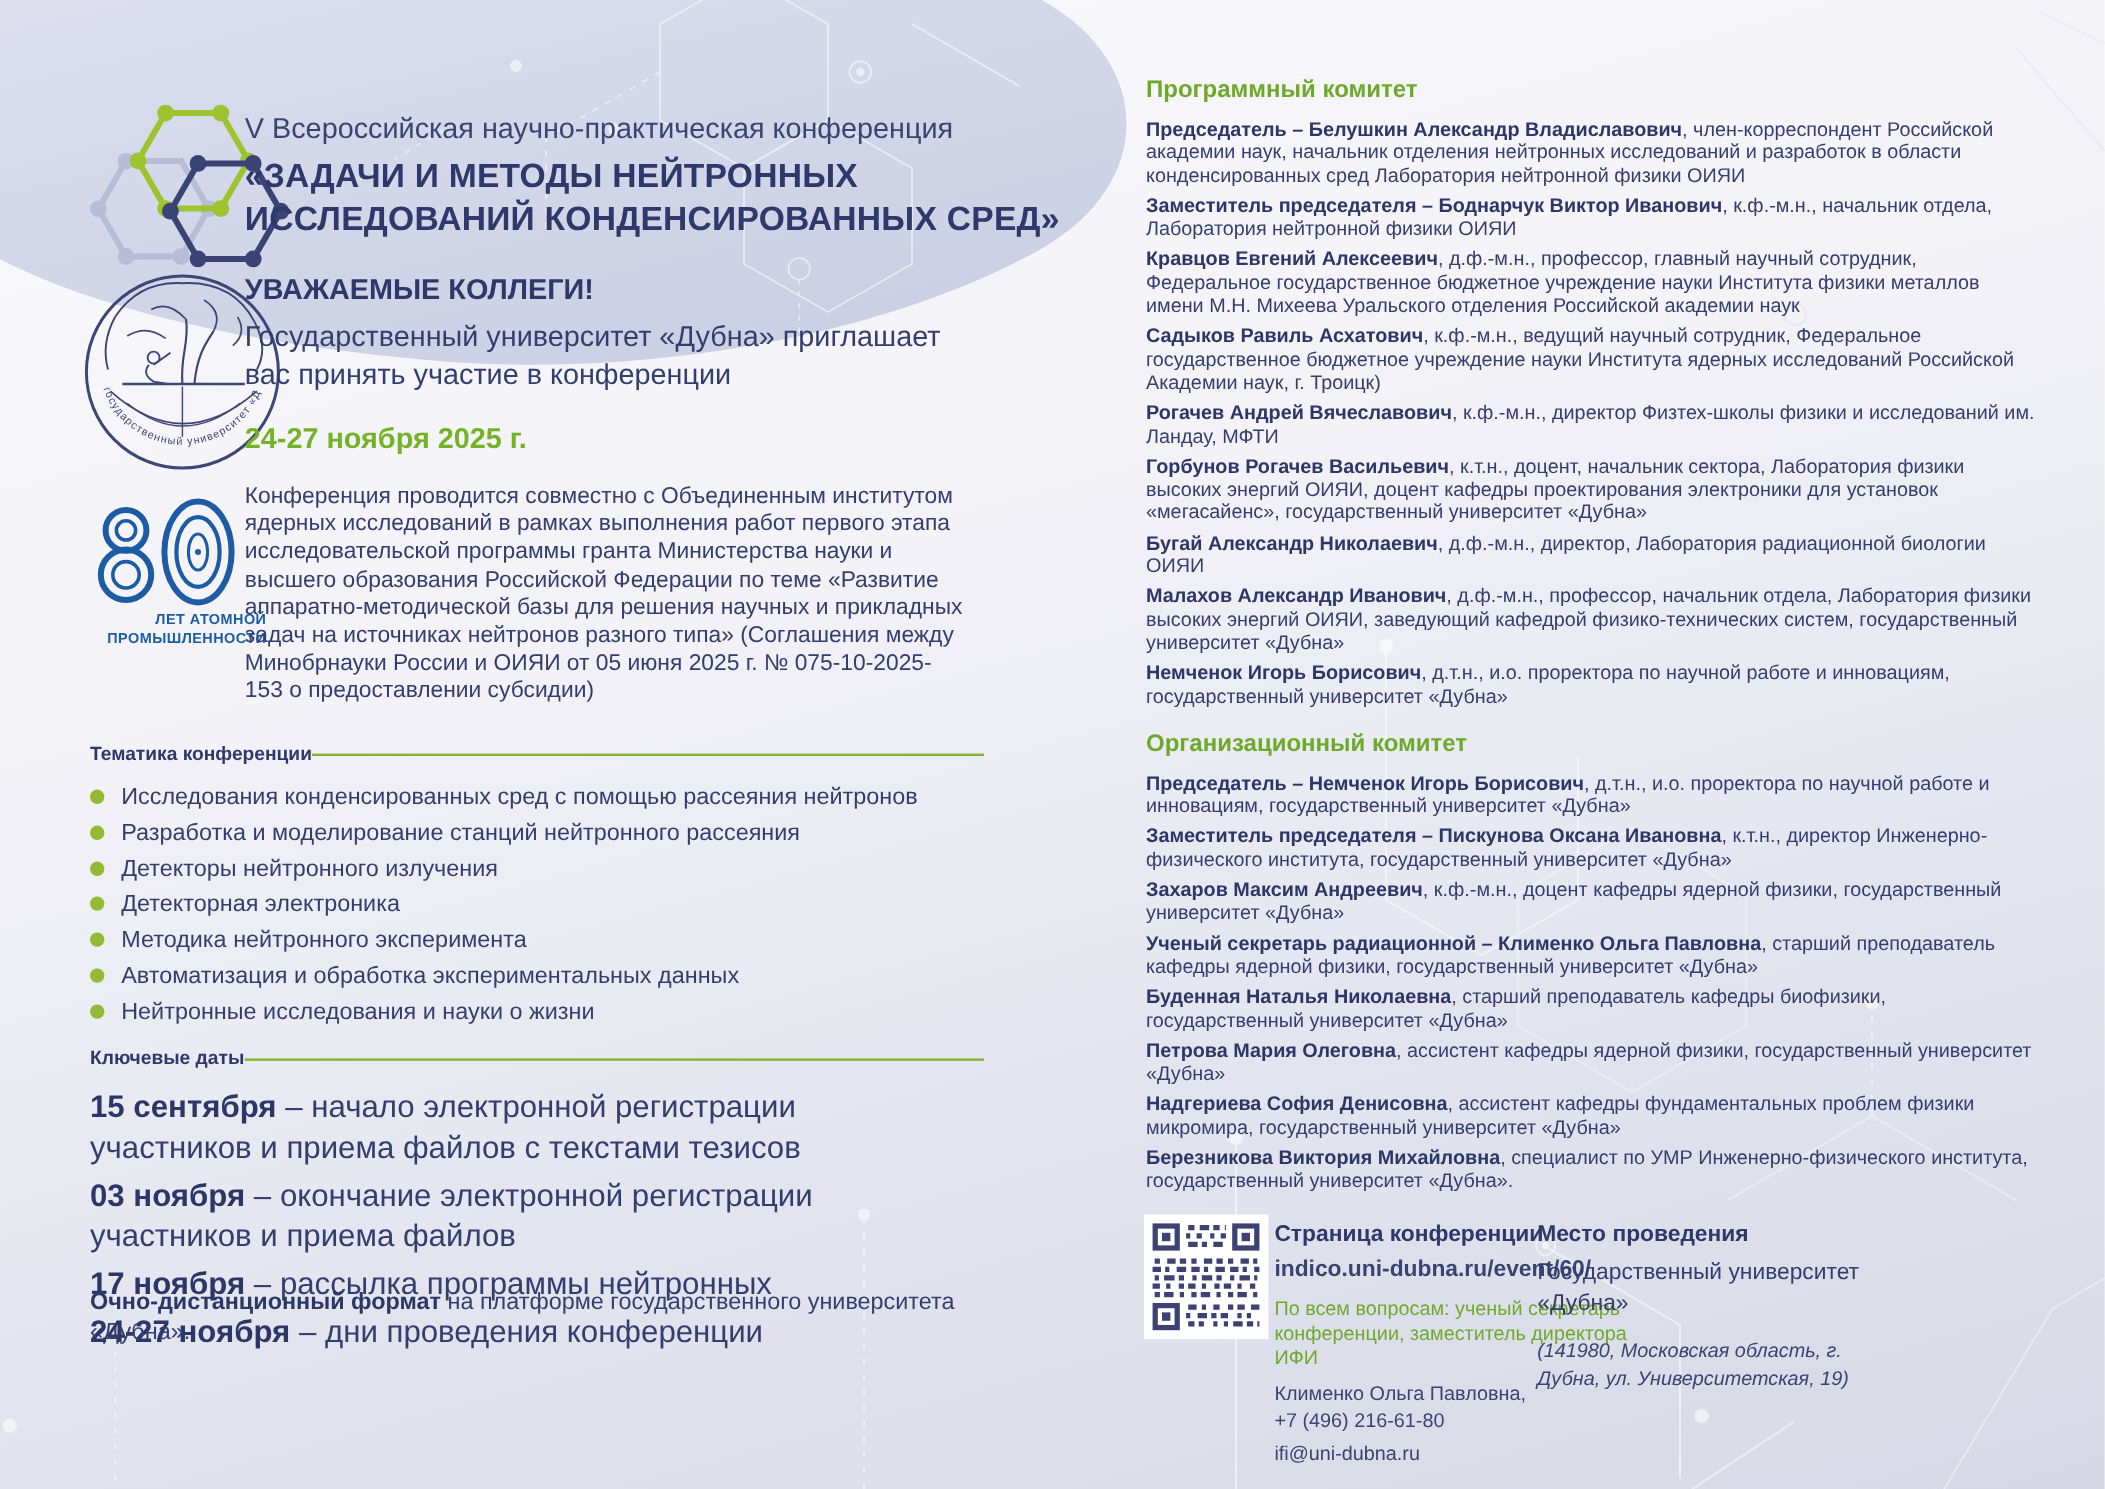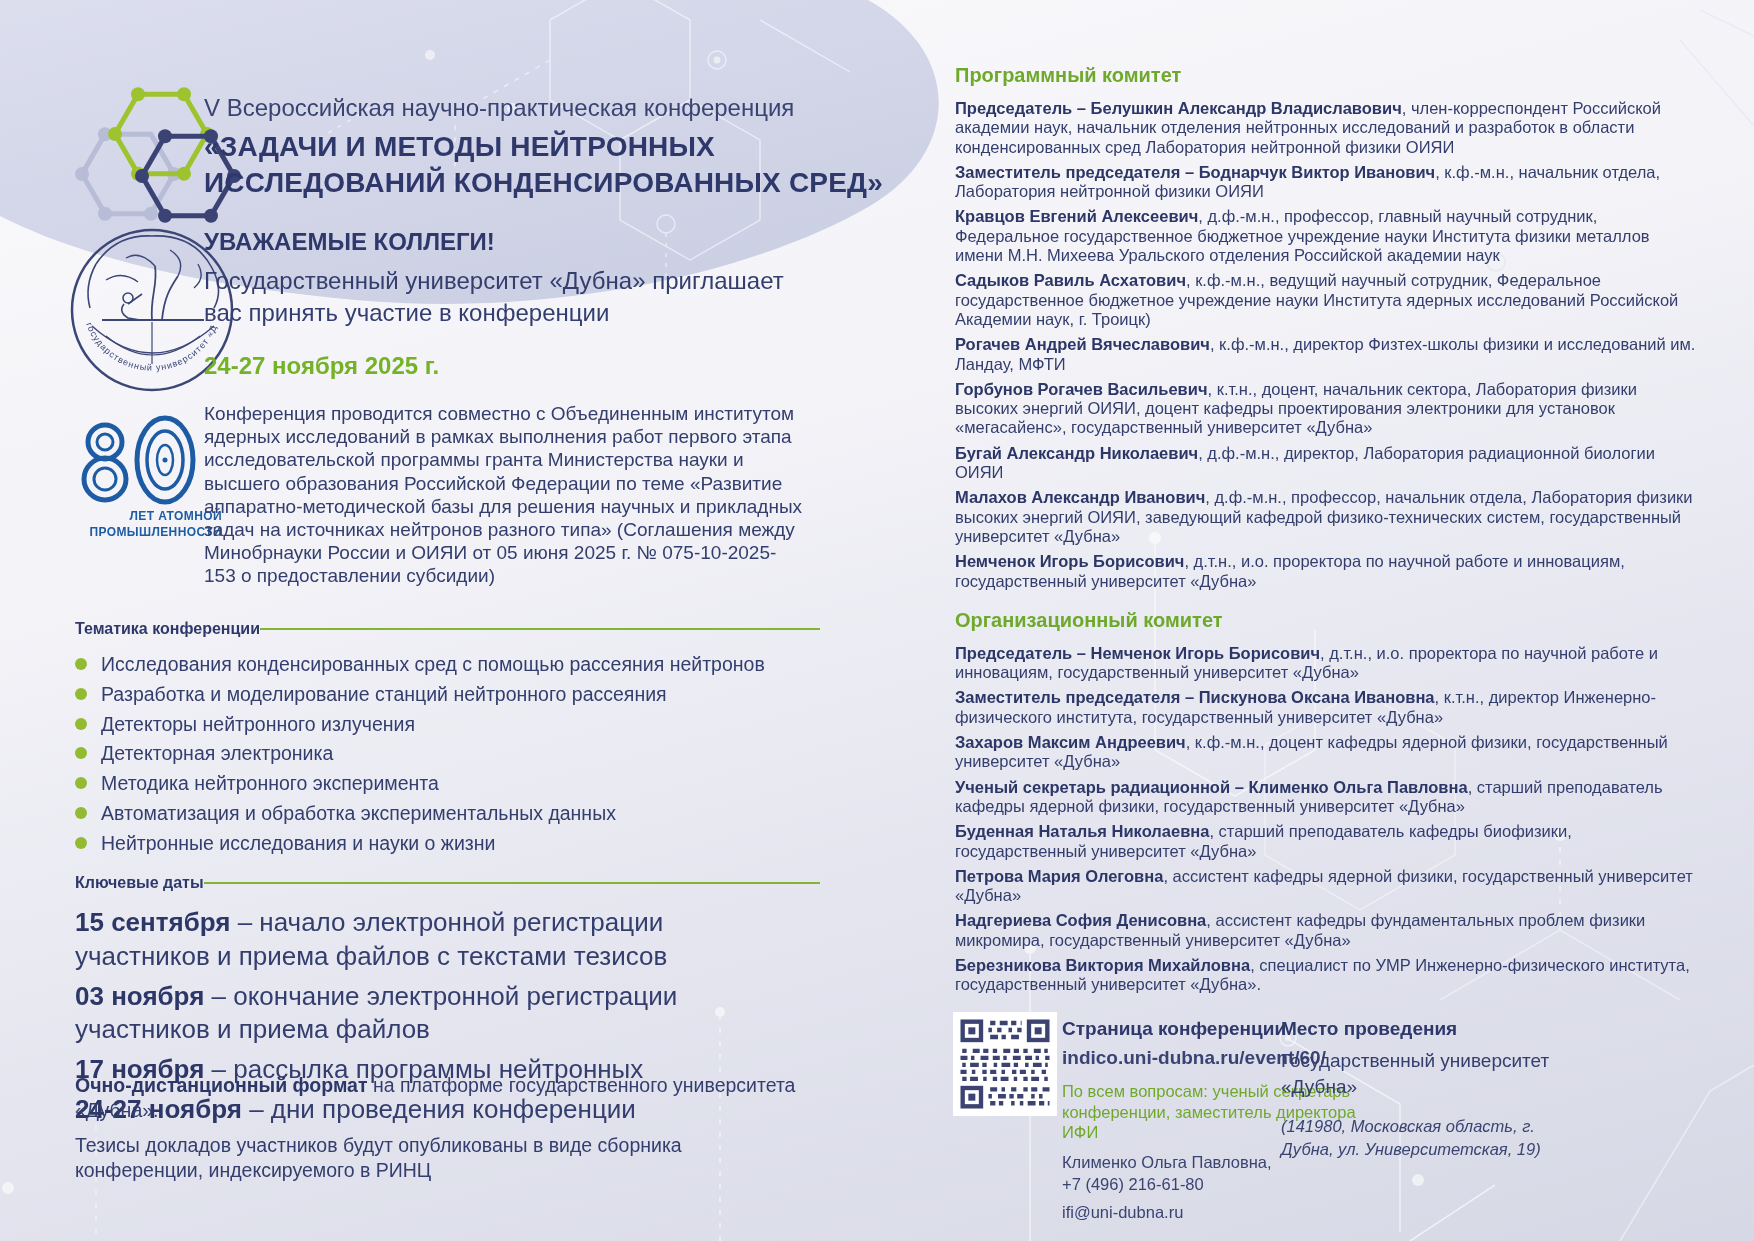--- a/index.html
+++ b/index.html
@@ -253,21 +253,20 @@
       <div class="date-item"><b>03 ноября</b><span> – окончание электронной регистрации участников и приема файлов</span></div>
       <div class="date-item"><b>17 ноября</b><span> – рассылка программы нейтронных</span></div>
       <div class="date-item"><b>24-27 ноября</b><span> – дни проведения конференции</span></div>
     </div>
   </div>
 
   <div id="format" class="abs section">
     <div class="format-lead">
       <b>Очно-дистанционный формат</b><span> на платформе государственного университета «Дубна».</span>
     </div>
-    <div class="format-note">Тезисы докладов участников будут опубликованы в виде сборника конференции, индексируемого в РИНЦ</div>
   </div>
 
   <div id="right-col" class="abs">
     <div class="committee-heading">Программный комитет</div>
     <p class="member"><b>Председатель – Белушкин Александр Владиславович</b><span>, член-корреспондент Российской академии наук, начальник отделения нейтронных исследований и разработок в области конденсированных сред Лаборатория нейтронной физики ОИЯИ</span></p>
     <p class="member"><b>Заместитель председателя – Боднарчук Виктор Иванович</b><span>, к.ф.-м.н., начальник отдела, Лаборатория нейтронной физики ОИЯИ</span></p>
     <p class="member"><b>Кравцов Евгений Алексеевич</b><span>, д.ф.-м.н., профессор, главный научный сотрудник, Федеральное государственное бюджетное учреждение науки Института физики металлов имени М.Н. Михеева Уральского отделения Российской академии наук</span></p>
     <p class="member"><b>Садыков Равиль Асхатович</b><span>, к.ф.-м.н., ведущий научный сотрудник, Федеральное государственное бюджетное учреждение науки Института ядерных исследований Российской Академии наук, г. Троицк)</span></p>
     <p class="member"><b>Рогачев Андрей Вячеславович</b><span>, к.ф.-м.н., директор Физтех-школы физики и исследований им. Ландау, МФТИ</span></p>
     <p class="member"><b>Горбунов Рогачев Васильевич</b><span>, к.т.н., доцент, начальник сектора, Лаборатория физики высоких энергий ОИЯИ, доцент кафедры проектирования электроники для установок «мегасайенс», государственный университет «Дубна»</span></p>

